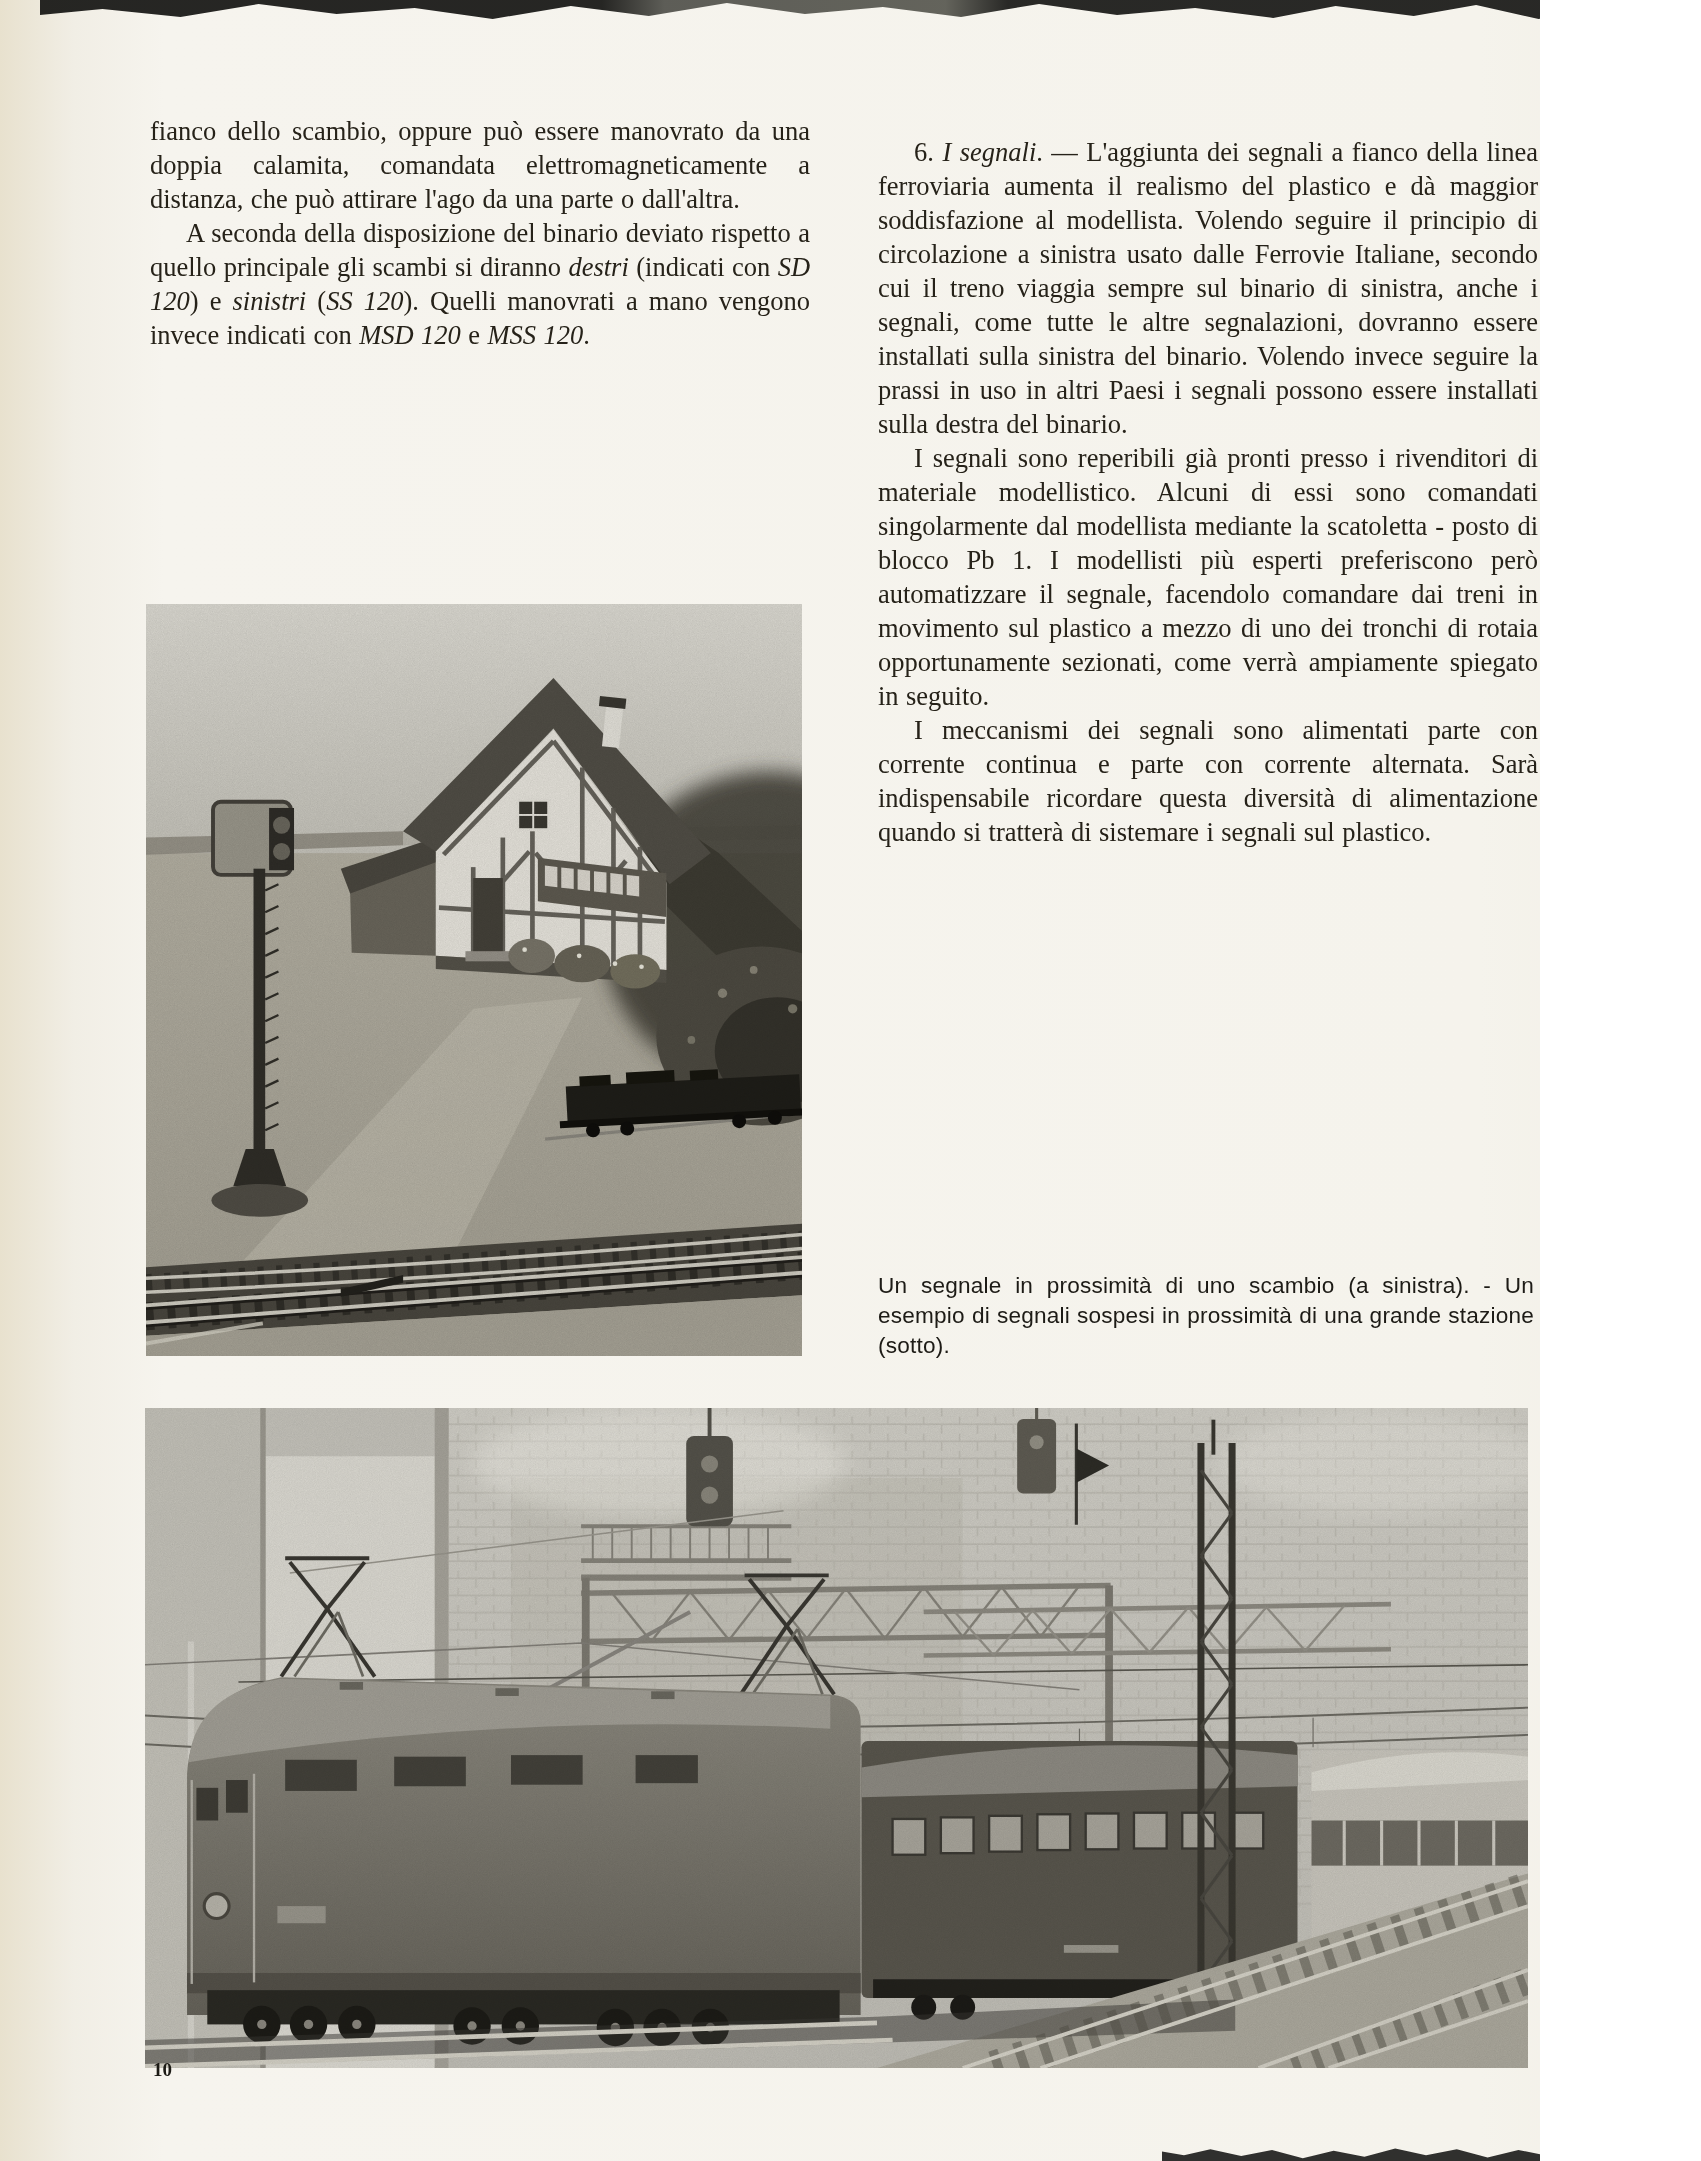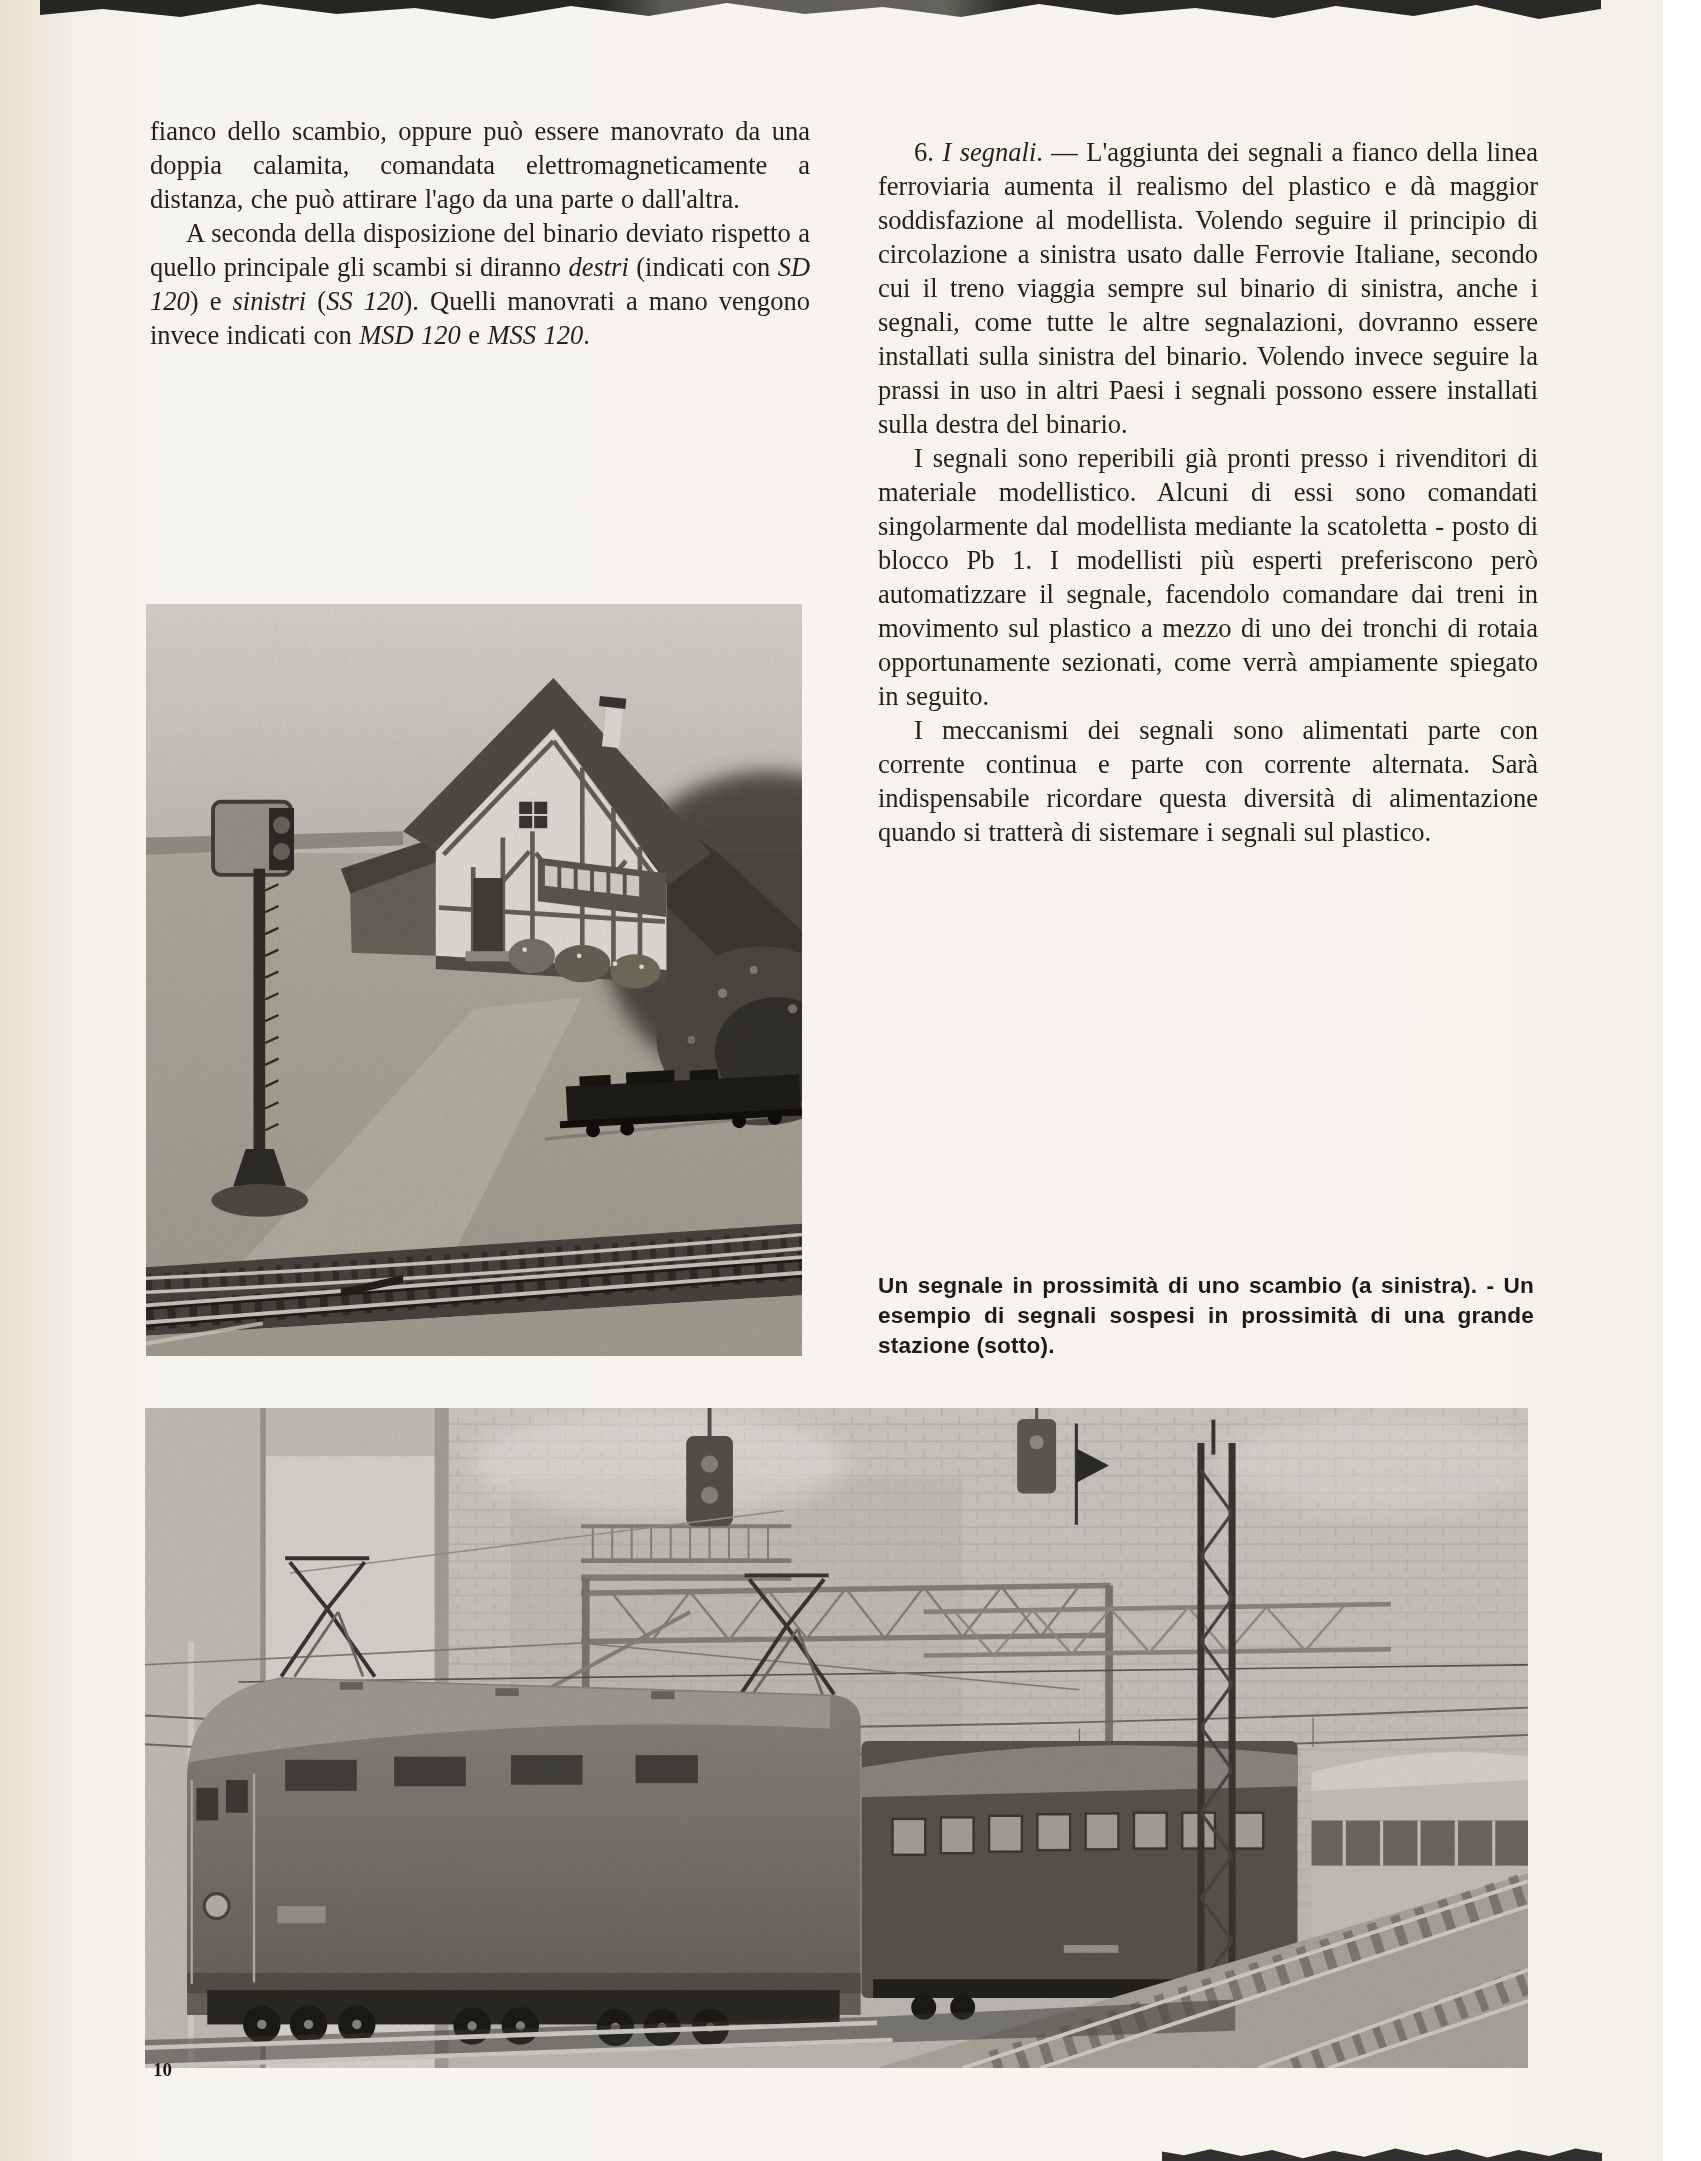--- a/index.html
+++ b/index.html
@@ -1,34 +1,34 @@
 <!DOCTYPE html>
 <html style="font-size:12.5px"><head>
 <meta charset="utf-8">
 <style>
   html,body { margin:0; padding:0; }
   body { width:1701px; height:2161px; }
   .page {
-    position:relative; width:1663px; height:2161px; overflow:hidden;
+    position:relative; width:1540px; height:2161px; overflow:hidden;
     background: linear-gradient(90deg,#e8e1ce 0px,#f1eee5 74px,#f6f4ee 164px,#f5f3ec 1479px,#f1eee5 1701px);
     font-family:"Liberation Serif", serif;
   }
   .body-text {
     font-size:26.5px; line-height:34px; text-align:justify; color:#262219;
     margin:0; word-spacing:0.8px;
   }
   .col { position:absolute; width:660px; }
   .col-left  { left:150px; top:114px; }
   .col-right { left:878px; top:114px; }
   .indent { text-indent:36px; }
   .sec { margin-top:21px; }
   .it { font-style:italic; }
   .caption {
     position:absolute; left:878px; top:1271px; width:656px;
-    font-family:"Liberation Sans", sans-serif; font-weight:bold;
+    font-family:"Liberation Sans", sans-serif; font-weight:normal;
     font-size:22.6px; line-height:30px; text-align:justify;
     color:#1d1b16; letter-spacing:0.2px;
   }
   .photo { position:absolute; margin:0; padding:0; }
   .photo svg { display:block; width:100%; height:100%; }
   .photo-left   { left:146px; top:604px;  width:656px;  height:752px; }
   .photo-bottom { left:145px; top:1408px; width:1383px; height:660px; }
   .page-number {
     position:absolute; left:153px; top:2059px;
     font-family:"Liberation Serif", serif; font-weight:bold;

